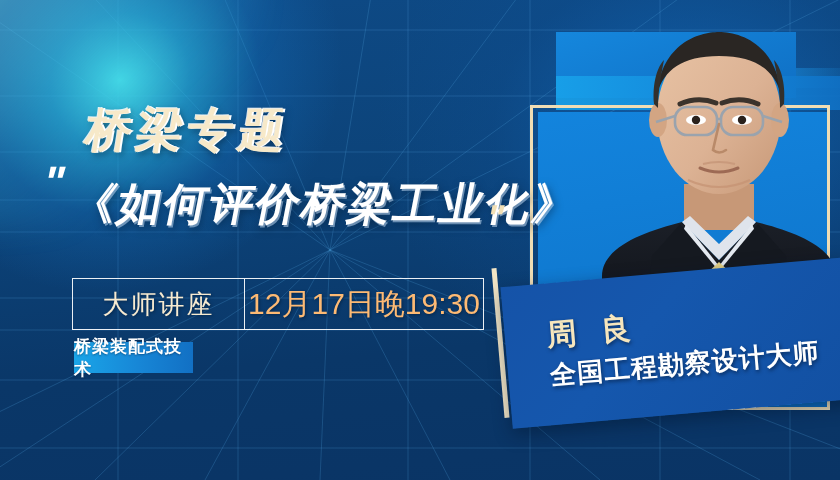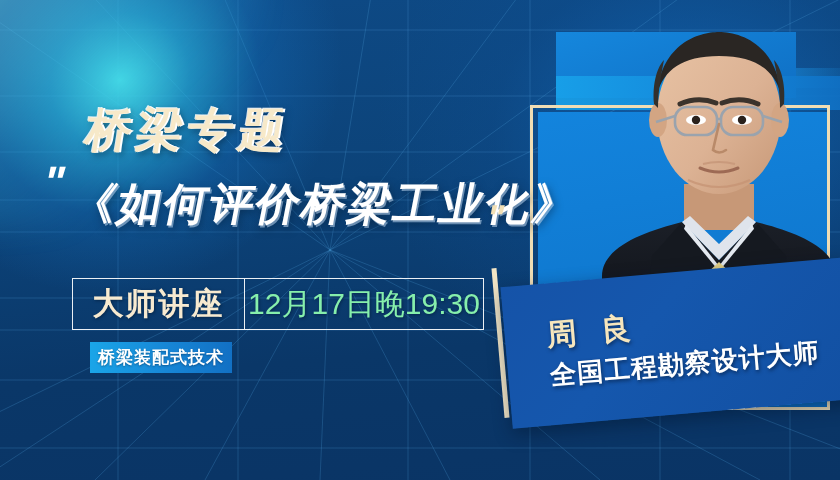--- a/index.html
+++ b/index.html
@@ -81,45 +81,45 @@
   .lecture-box{
     position:absolute;left:72px;top:278px;
     width:412px;height:52px;
     border:1.5px solid rgba(255,255,255,.92);
     box-sizing:border-box;
     display:flex;align-items:center;
   }
   .lecture-title{
     width:172px;height:100%;
     display:flex;align-items:center;justify-content:center;
-    font-size:31px;font-weight:700;
+    font-size:26px;font-weight:400;
     letter-spacing:2px;
     color:#f7ead0;
     border-right:1.5px solid rgba(255,255,255,.92);
     box-sizing:border-box;
     text-shadow:1px 1px 3px rgba(3,25,50,.6);
   }
   .lecture-date{
     flex:1;height:100%;
     display:flex;align-items:center;justify-content:center;
     font-size:30px;font-weight:400;
     letter-spacing:0px;
-    color:#86efac;
+    color:#fdba74;
     text-shadow:1px 1px 3px rgba(3,25,50,.6);
   }
 
   
   .chip{
     position:absolute;top:342px;height:31px;
     display:flex;align-items:center;justify-content:center;
     font-size:17px;font-weight:700;color:#ffffff;
     letter-spacing:1px;
     text-shadow:0 1px 2px rgba(3,30,60,.45);
   }
-  .chip-1{left:90px;width:142px;
+  .chip-1{left:74px;width:119px;
     background:linear-gradient(90deg,#1aa5e8 0%,#1786d6 55%,#1270c4 100%);}
   .chip-2{left:275px;width:136px;
     background:linear-gradient(90deg,#2ba8e6 0%,#1f92dd 60%,#1a84d4 100%);}
 
   
   .photo-backplate{
     position:absolute;left:556px;top:32px;width:240px;height:66px;
     background:linear-gradient(160deg,#1587dd 0%,#0f6fc4 100%);
   }
   .photo-backplate2{

